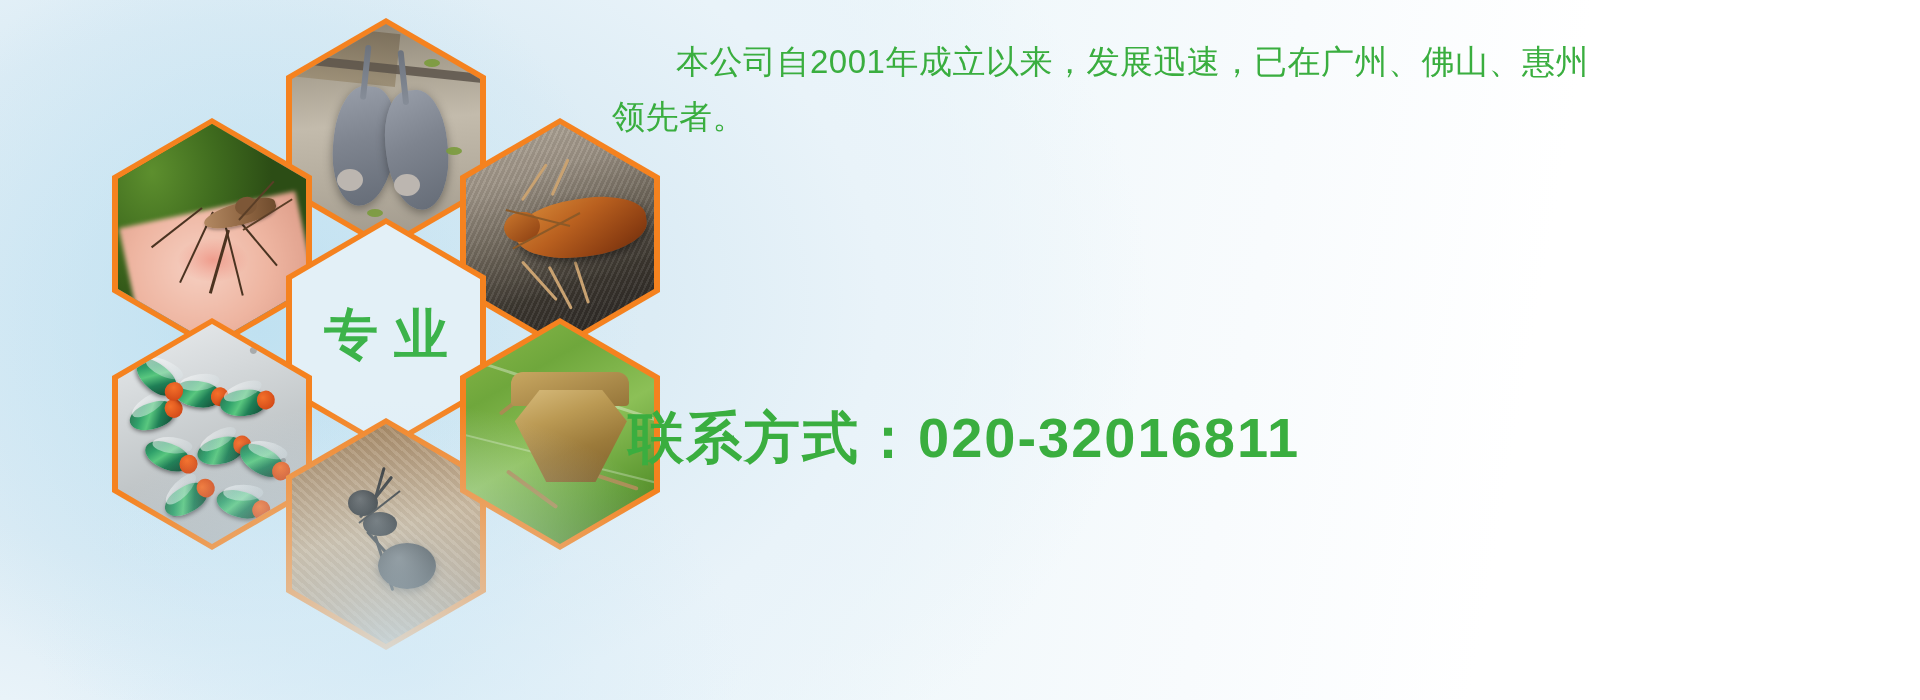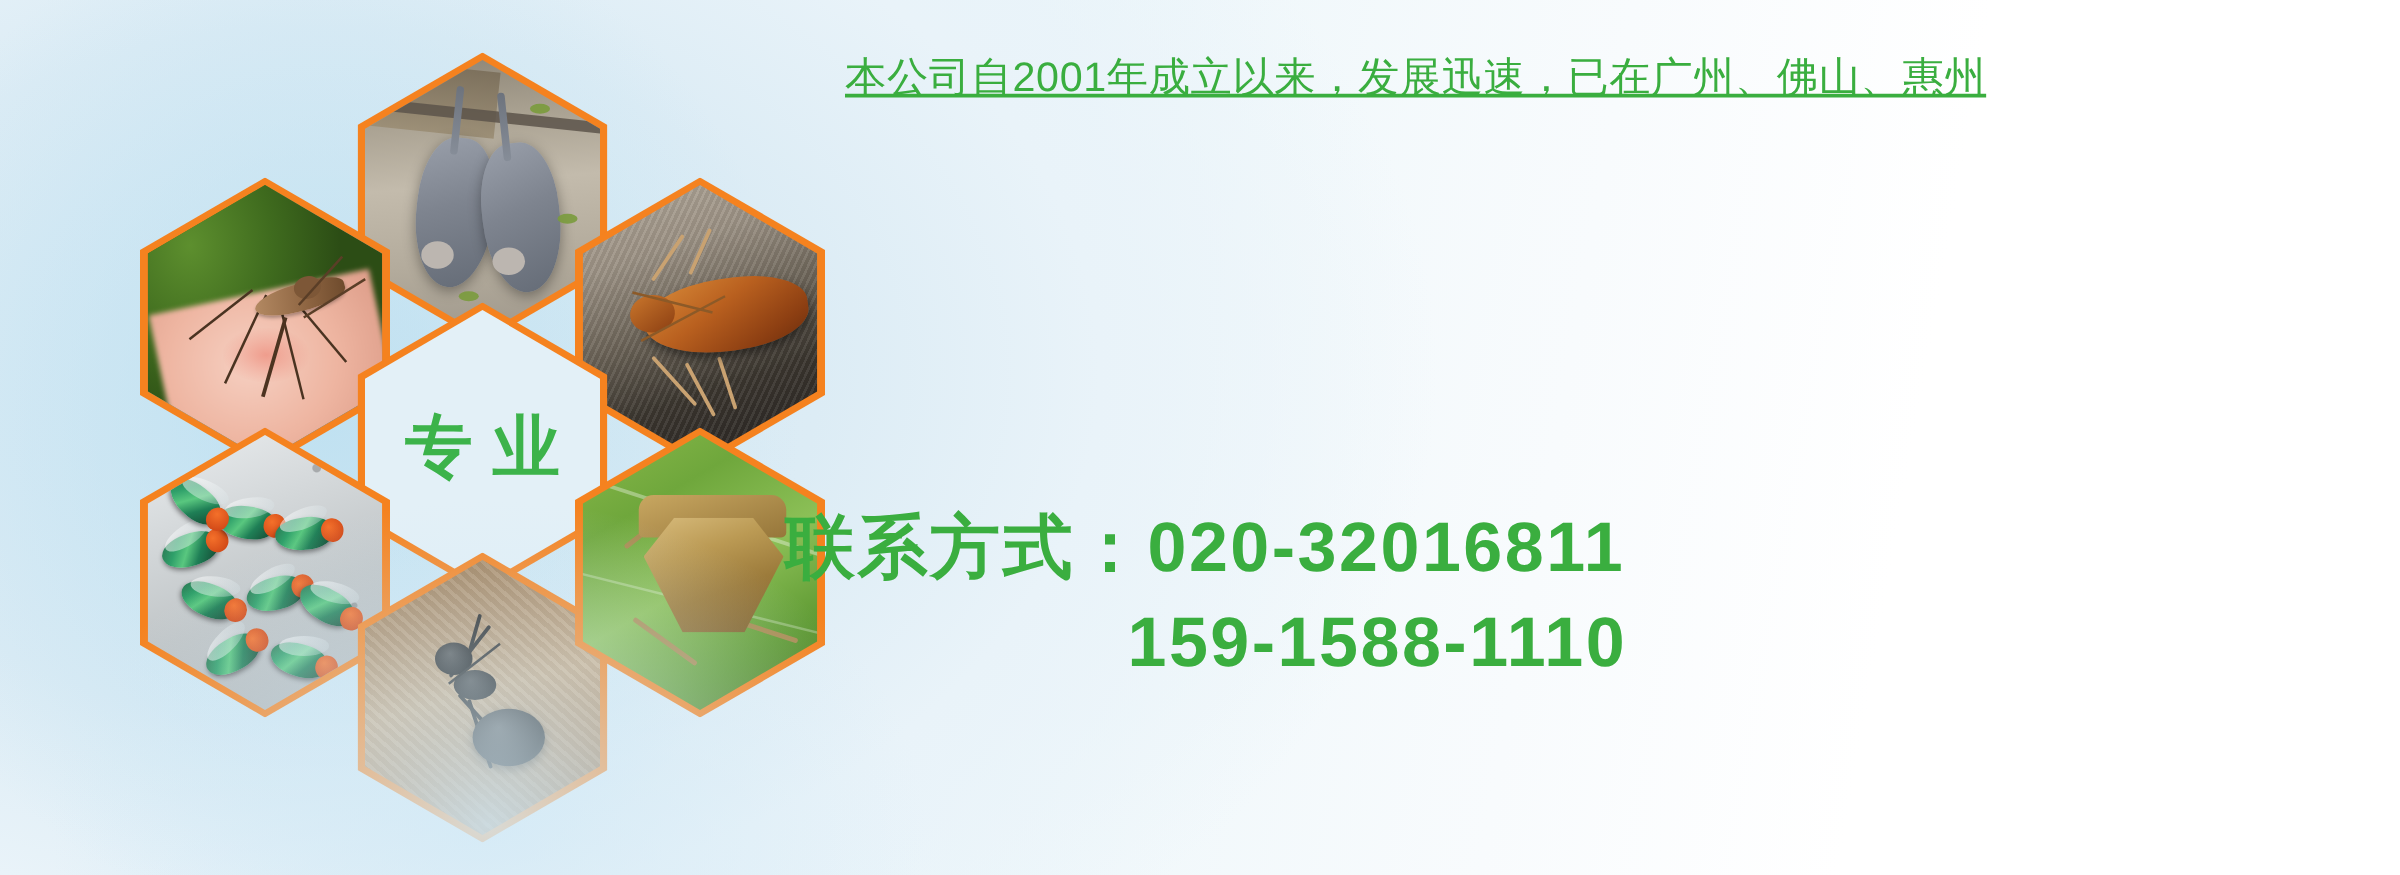--- a/index.html
+++ b/index.html
@@ -21,21 +21,21 @@
     background:radial-gradient(closest-side,rgba(185,222,240,.75),rgba(185,222,240,0));
     pointer-events:none;
   }
   #banner:after{
     content:"";position:absolute;left:40px;bottom:-220px;width:700px;height:520px;
     background:radial-gradient(closest-side,rgba(212,234,246,.85),rgba(212,234,246,0));
     pointer-events:none;
   }
 
   
-  .hex-cluster{position:absolute;left:90px;top:24px;width:500px;height:545px;}
+  .hex-cluster{position:absolute;left:90px;top:0;width:500px;height:545px;}
 
   .hex{
     position:absolute;width:var(--w);height:var(--h);
     clip-path:polygon(50% 0%,100% 25%,100% 75%,50% 100%,0% 75%,0% 25%);
     background:#F5821F;
   }
   .hex .inner{
     position:absolute;inset:6px;
     clip-path:polygon(50% 0%,100% 25%,100% 75%,50% 100%,0% 75%,0% 25%);
     overflow:hidden;
@@ -353,21 +353,21 @@
           <div class="blegs b2"></div>
           <div class="blegs b3"></div>
           <div class="pron"></div>
           <div class="shield"></div>
         </div>
       </div>
     </div>
   </div>
 
   <div class="copy">
-    <div class="para" style="text-indent:64px;text-decoration:underline;">本公司自2001年成立以来，发展迅速，已在广州、佛山、惠州</div>
+    <div class="para" style="text-indent:64px;">本公司自2001年成立以来，发展迅速，已在广州、佛山、惠州</div>
+    <div class="para">领先者。</div>
   </div>
 
   <div class="contact">
     <div class="c-line1">联系方式：020-32016811</div>
-    <div class="c-line2">159-1588-1110</div>
   </div>
 
 </div>
 
 </body></html>

